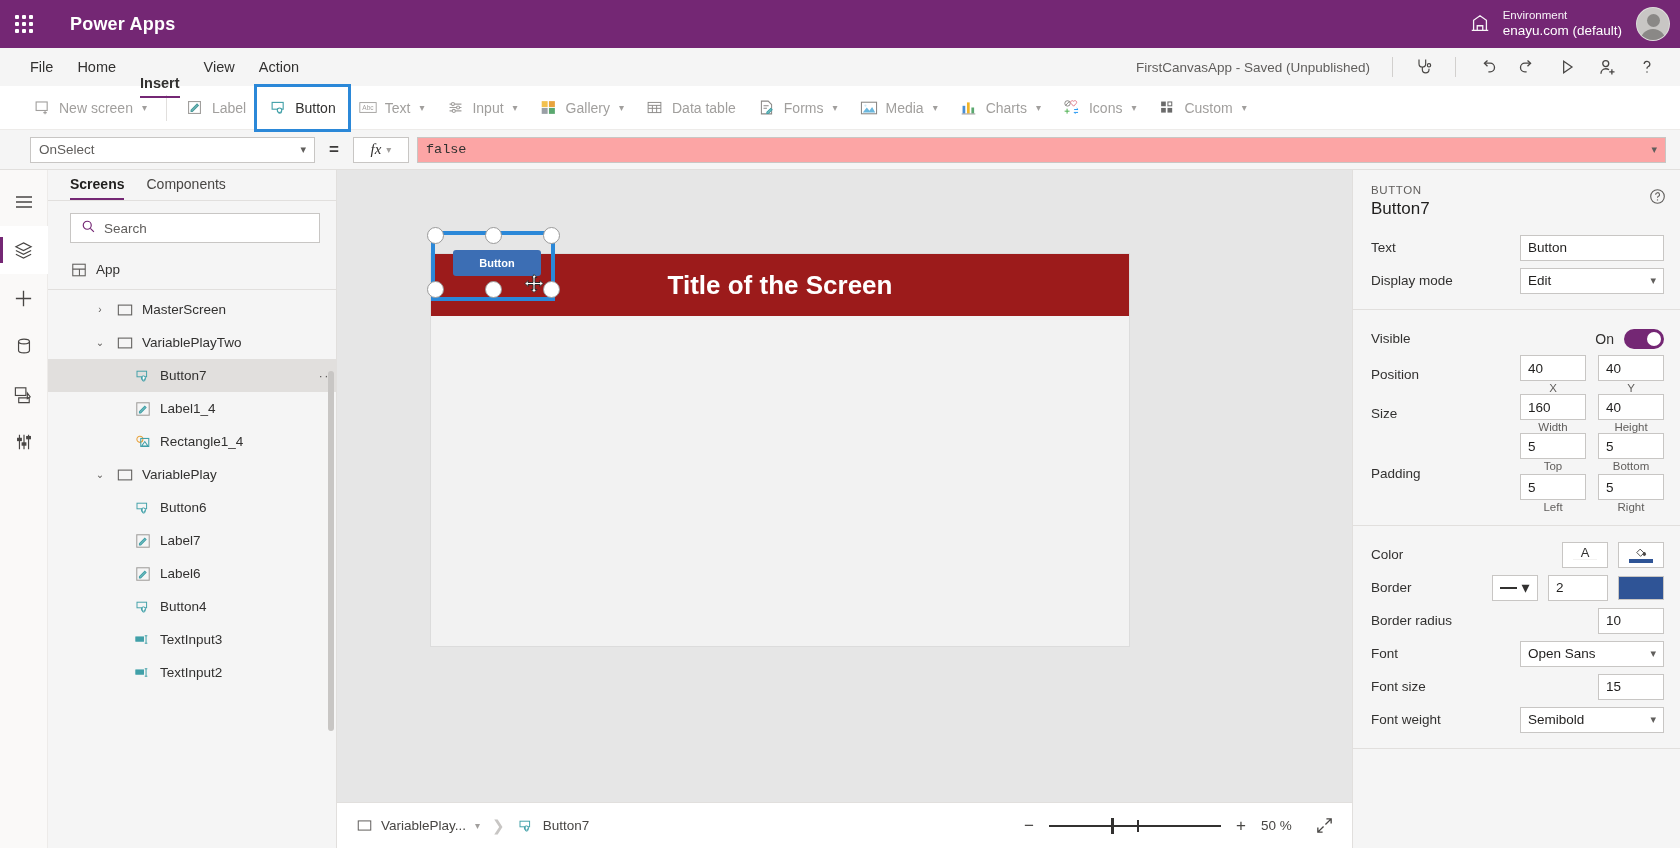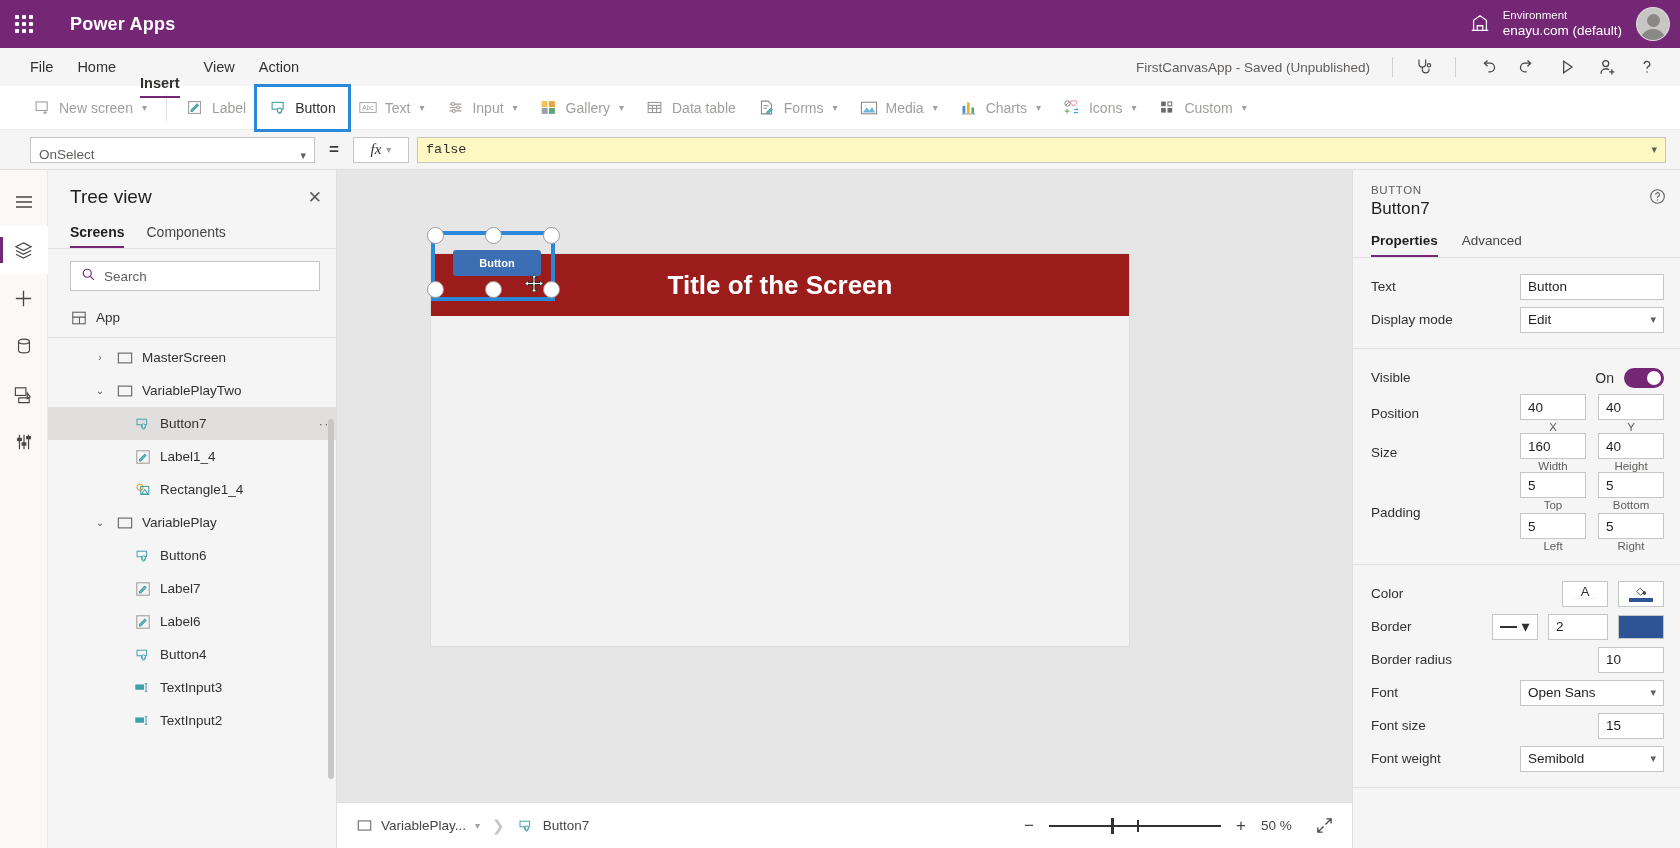--- a/index.html
+++ b/index.html
@@ -78,32 +78,32 @@
   .ic { width: 18px; height: 18px; display: inline-flex; align-items: center; justify-content: center; flex: 0 0 18px; }
 
   
   .formulabar {
     height: 40px; flex: 0 0 40px; background: #f5f5f5;
     display: flex; align-items: center; padding: 0 14px 0 30px; gap: 8px;
     border-bottom: 1px solid #e1dfdd;
   }
   .prop-select {
     width: 285px; height: 26px; background: #fff; border: 1px solid #c8c6c4;
-    display: flex; align-items: flex-end; padding: 0 8px; font-size: 13.5px; color: #605e5c;
+    display: flex; align-items: center; padding: 0 8px; font-size: 13.5px; color: #605e5c;
     cursor: pointer;
   }
   .prop-select .chev2 { margin-left: auto; font-size: 11px; color: #605e5c; }
   .eq { font-size: 17px; color: #3b3a39; padding: 0 6px; font-weight: 600; }
   .fx-box {
     width: 56px; height: 26px; background: #fff; border: 1px solid #c8c6c4;
     display: flex; align-items: center; justify-content: center; gap: 4px; cursor: pointer;
   }
   .fx-box .fx { font-style: italic; font-family: "Liberation Serif", serif; font-size: 15px; }
   .formula-input {
-    flex: 1; height: 26px; background: #fef9c3; border: 1px solid #c8c6c4;
+    flex: 1; height: 26px; background: #fca5a5; border: 1px solid #c8c6c4;
     display: flex; align-items: center; padding: 0 8px;
     font-family: "Liberation Mono", monospace; font-size: 13.5px; color: #323130;
   }
   .formula-input .chev3 { margin-left: auto; color: #605e5c; font-family: "Liberation Sans", sans-serif; font-size: 11px; }
 
   
   .body { flex: 1; display: flex; min-height: 0; }
 
   
   .rail {
@@ -532,24 +532,20 @@
         <svg width="20" height="20" viewBox="0 0 22 22" fill="none" stroke="#484644" stroke-width="1.3">
           <path d="M6 3v16M11 3v16M16 3v16"></path>
             <rect x="4" y="7" width="4" height="2.4" fill="#484644"></rect>
           <rect x="9" y="12" width="4" height="2.4" fill="#484644"></rect>
             <rect x="14" y="5" width="4" height="2.4" fill="#484644"></rect>
         </svg>
       </div>
     </div>
 
     <div class="treepanel">
-      <div class="tree-head">
-        <div class="tree-title">Tree view</div>
-        <div class="tree-close">✕</div>
-      </div>
       <div class="tree-tabs">
         <div class="tree-tab active">Screens</div>
         <div class="tree-tab">Components</div>
       </div>
       <div class="search-wrap">
         <div class="search-box">
           <span>
             <svg width="15" height="15" viewBox="0 0 18 18" fill="none" stroke="#742774" stroke-width="1.4">
               <circle cx="7.5" cy="7.5" r="4.8"></circle>
                 <path d="M11.2 11.2l4.3 4.3"></path>
@@ -777,24 +773,20 @@
         <div class="rp-name">Button7</div>
         <div class="rp-help">
           <svg width="17" height="17" viewBox="0 0 20 20" fill="none" stroke="#605e5c" stroke-width="1.3">
             <circle cx="10" cy="10" r="8"></circle>
               <path d="M7.8 7.8a2.3 2.3 0 1 1 3 2.2c-.6.3-.8.7-.8 1.4"></path>
               <circle cx="10" cy="14" r=".8" fill="#605e5c" stroke="none"></circle>
           </svg>
         </div>
       </div>
 
-      <div class="rp-tabs">
-        <div class="rp-tab active">Properties</div>
-        <div class="rp-tab">Advanced</div>
-      </div>
 
       <div class="rp-section">
         <div class="rp-row">
           <div class="rp-label">Text</div>
           <div class="inputbox w144">
             <span>Button</span>
           </div>
         </div>
         <div class="rp-row">
           <div class="rp-label">Display mode</div>

